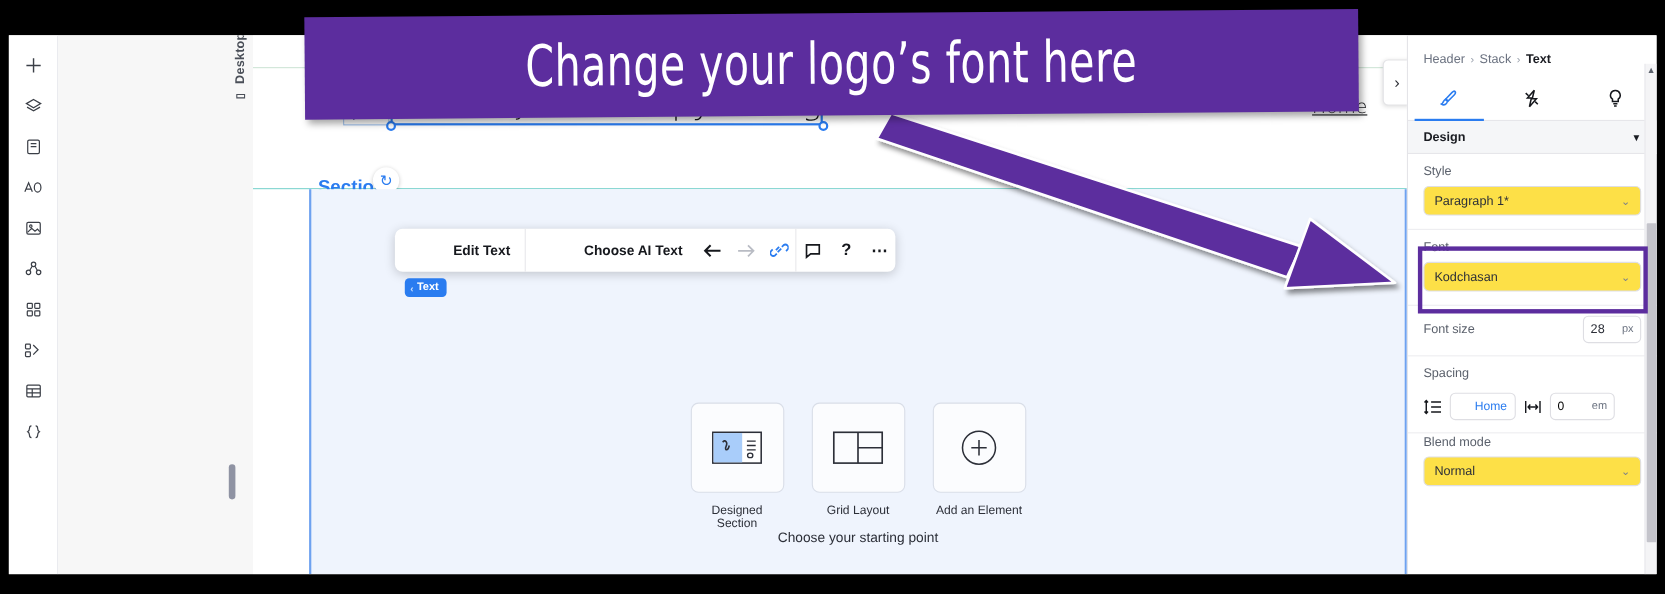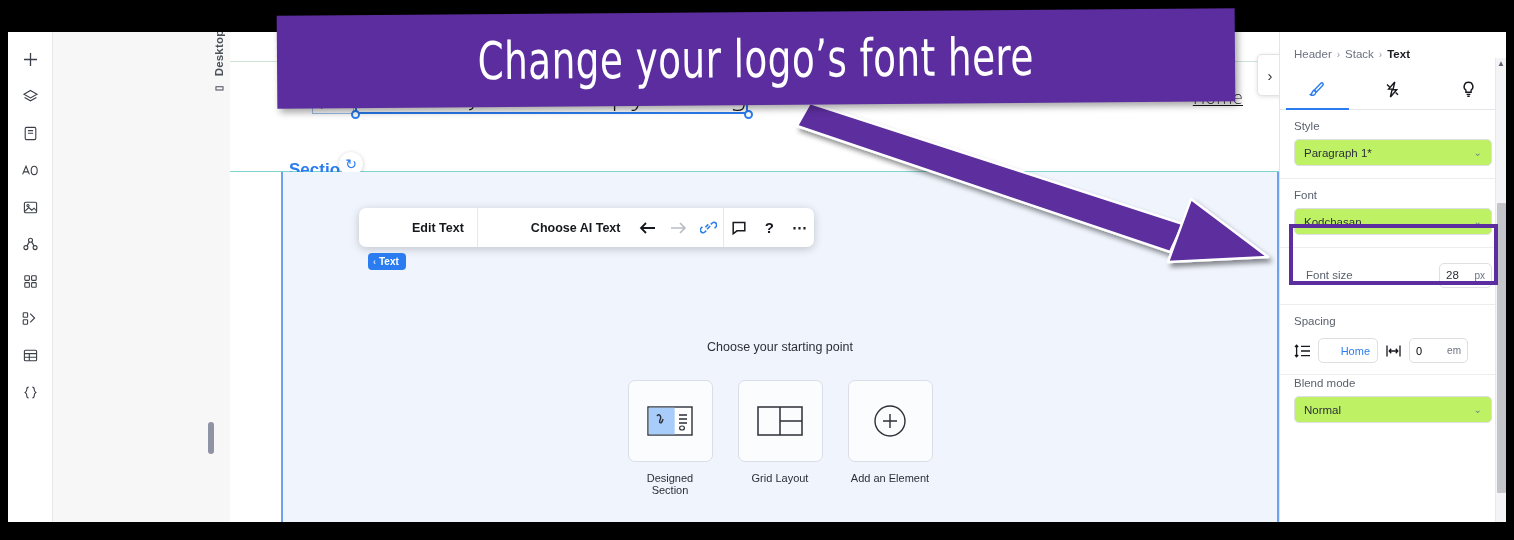--- a/index.html
+++ b/index.html
@@ -220,21 +220,21 @@
     height: 30px; background: #f5f6f8;
     border-bottom: 1px solid #e6e6ea;
     display: flex; align-items: center; justify-content: space-between;
     padding: 0 14px;
     font-size: 11.5px; font-weight: bold; color: #1a1c22;
   }
   .psection { padding: 10px 14px 12px 14px; }
   .plabel { font-size: 11.5px; color: #5b616c; margin-bottom: 7px; }
   .pselect {
     height: 27px; border: 1px solid #dedee3; border-radius: 5px;
-    background: #bef264;
+    background: #fde047;
     display: flex; align-items: center; justify-content: space-between;
     padding: 0 9px; font-size: 11.5px; color: #2c2f38;
   }
   .pselect .chev { color: #7b808a; font-size: 10px; }
   .divider { height: 1px; background: #ededf0; }
   #font-highlight {
     position: absolute; left: 9px; top: 192px;
     width: 209px; height: 61px;
     border: 4px solid #5c2d9e;
     pointer-events: none;
@@ -413,21 +413,20 @@
         <span>›</span>
       </div>
 
       <div id="section-label">Section</div>
       <div id="rotate-btn">
         <span>↻</span>
       </div>
 
       <div id="section-body">
         <div id="starting-point">
-          <div id="starting-title">Choose your starting point</div>
           <div id="cards">
 
             <div class="card">
               <div class="card-box">
                 <svg width="48" height="36" viewBox="0 0 48 36">
                   <rect x="2" y="4" width="44" height="28" fill="#ffffff" stroke="#2c2f38" stroke-width="1.4"></rect>
                   <rect x="2.7" y="4.7" width="26" height="26.6" fill="#a9cdfa"></rect>
                   <path d="M11 13c2-3 5 0 3 4-1.5 3 1.5 5 3-1" fill="none" stroke="#2c2f38" stroke-width="1.4"></path>
                   <path d="M33 12h8M33 16h8M33 20h8" stroke="#2c2f38" stroke-width="1.3"></path>
                   <ellipse cx="36" cy="25" rx="2.4" ry="2" fill="none" stroke="#2c2f38" stroke-width="1.2"></ellipse>
@@ -450,20 +449,21 @@
               <div class="card-box">
                 <svg width="36" height="36" viewBox="0 0 36 36" fill="none" stroke="#2c2f38" stroke-width="1.4">
                   <circle cx="18" cy="18" r="15"></circle>
                   <path d="M18 11v14M11 18h14"></path>
                 </svg>
               </div>
               <div class="card-label">Add an Element</div>
             </div>
 
           </div>
+          <div id="starting-title">Choose your starting point</div>
         </div>
       </div>
 
       <div id="float-toolbar">
         <div class="tb-txt">Edit Text</div>
         <div class="sep"></div>
         <div class="tb-txt">Choose AI Text</div>
         <div class="tb-ico">
           <svg width="18" height="14" viewBox="0 0 18 14" fill="none" stroke="#16181d" stroke-width="1.8">
                 <path d="M16 7H2M7 2 2 7l5 5"></path>
@@ -523,20 +523,24 @@
         </svg>
       </div>
       <div class="ptab">
         <svg width="19" height="19" viewBox="0 0 19 19" fill="none" stroke="#16181d" stroke-width="1.4">
           <path d="M9.5 2.3a4.3 4.3 0 0 0-2.6 7.8v2.2h5.2v-2.2A4.3 4.3 0 0 0 9.5 2.3z"></path>
           <path d="M7.6 14.4h3.8M8.3 16.3h2.4"></path>
         </svg>
       </div>
     </div>
 
+    <div id="design-header">
+      <span>Design</span>
+      <span style="font-size:9px;">▼</span>
+    </div>
 
     <div class="psection">
       <div class="plabel">Style</div>
       <div class="pselect">
         <span>Paragraph 1*</span>
         <span class="chev">⌄</span>
       </div>
     </div>
 
     <div class="divider"></div>
@@ -545,21 +549,21 @@
       <div class="plabel">Font</div>
       <div class="pselect">
         <span>Kodchasan</span>
         <span class="chev">⌄</span>
       </div>
     </div>
 
     <div class="divider"></div>
 
     <div id="fontsize-row">
-      <span class="plabel" style="margin:12px;">Font size</span>
+      <span class="plabel" style="margin:0;">Font size</span>
       <div class="numbox">
         <span>28</span>
         <span class="unit">px</span>
       </div>
     </div>
 
     <div class="divider"></div>
 
     <div class="psection" style="padding-bottom:4px;">
       <div class="plabel">Spacing</div>

